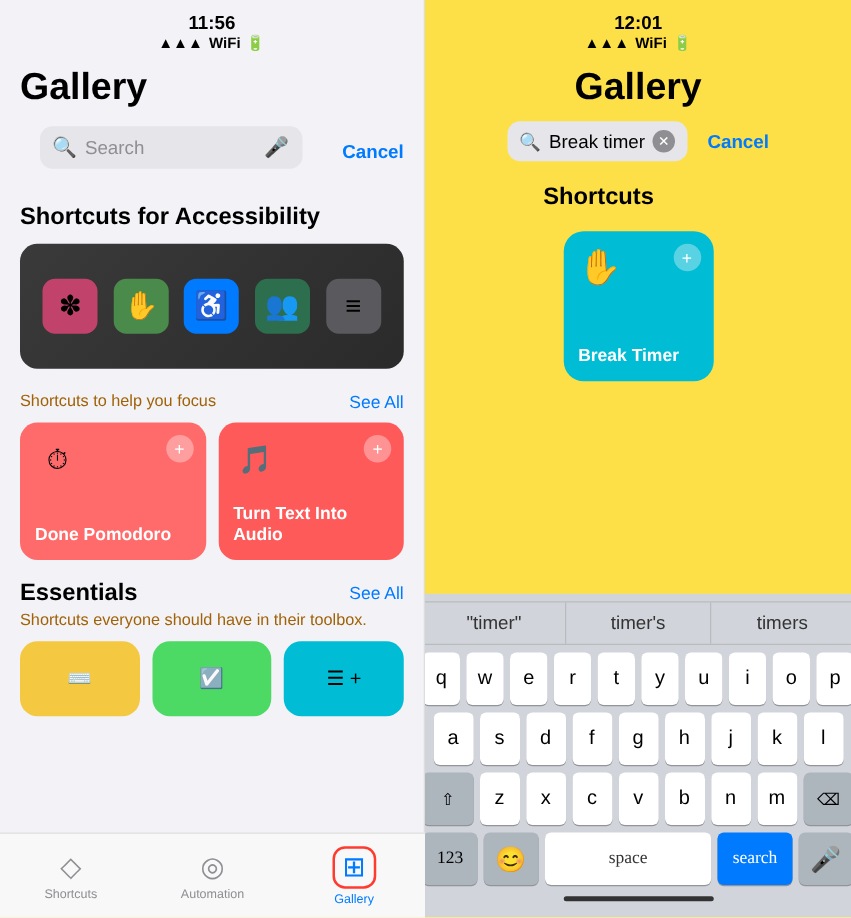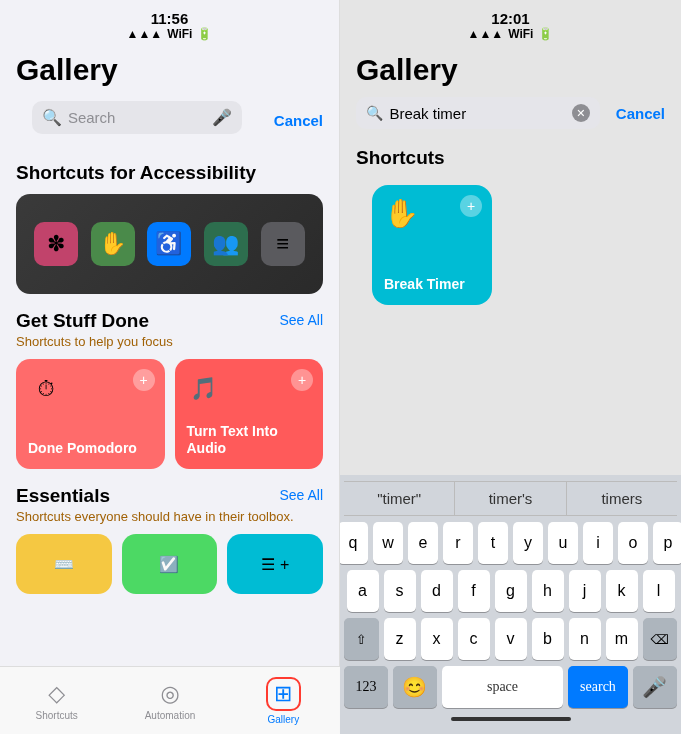--- a/index.html
+++ b/index.html
@@ -253,24 +253,25 @@
     .gallery-tab-border {
       border: 2px solid #ff3b30;
       border-radius: 10px;
       padding: 2px 6px;
     }
 
     
     .right-panel {
       width: 341px;
       height: 734px;
-      background: #e5e5e5;
+      background: #fde047;
       display: flex;
       flex-direction: column;
       overflow: hidden;
+      align-items: center;
     }
 
     .right-content {
       flex: 1;
       overflow-y: auto;
     }
 
     .shortcut-result-card {
       width: 120px;
       height: 120px;
@@ -485,21 +486,20 @@
     <div class="accessibility-banner">
       <div class="acc-icon pink">✽</div>
       <div class="acc-icon green">✋</div>
       <div class="acc-icon blue">♿</div>
       <div class="acc-icon dark-green">👥</div>
       <div class="acc-icon gray">≡</div>
     </div>
 
     <div class="section-header">
       <span class="see-all">See All</span>
-      <span class="section-title">Get Stuff Done</span>
       <div class="section-subtitle">Shortcuts to help you focus</div>
     </div>
     <div class="shortcuts-row">
       <div class="shortcut-card red">
         <div class="plus-btn">+</div>
         <div class="shortcut-icon-wrap">⏱</div>
         <div class="shortcut-label">Done Pomodoro</div>
       </div>
       <div class="shortcut-card pink-red">
         <div class="plus-btn">+</div>

